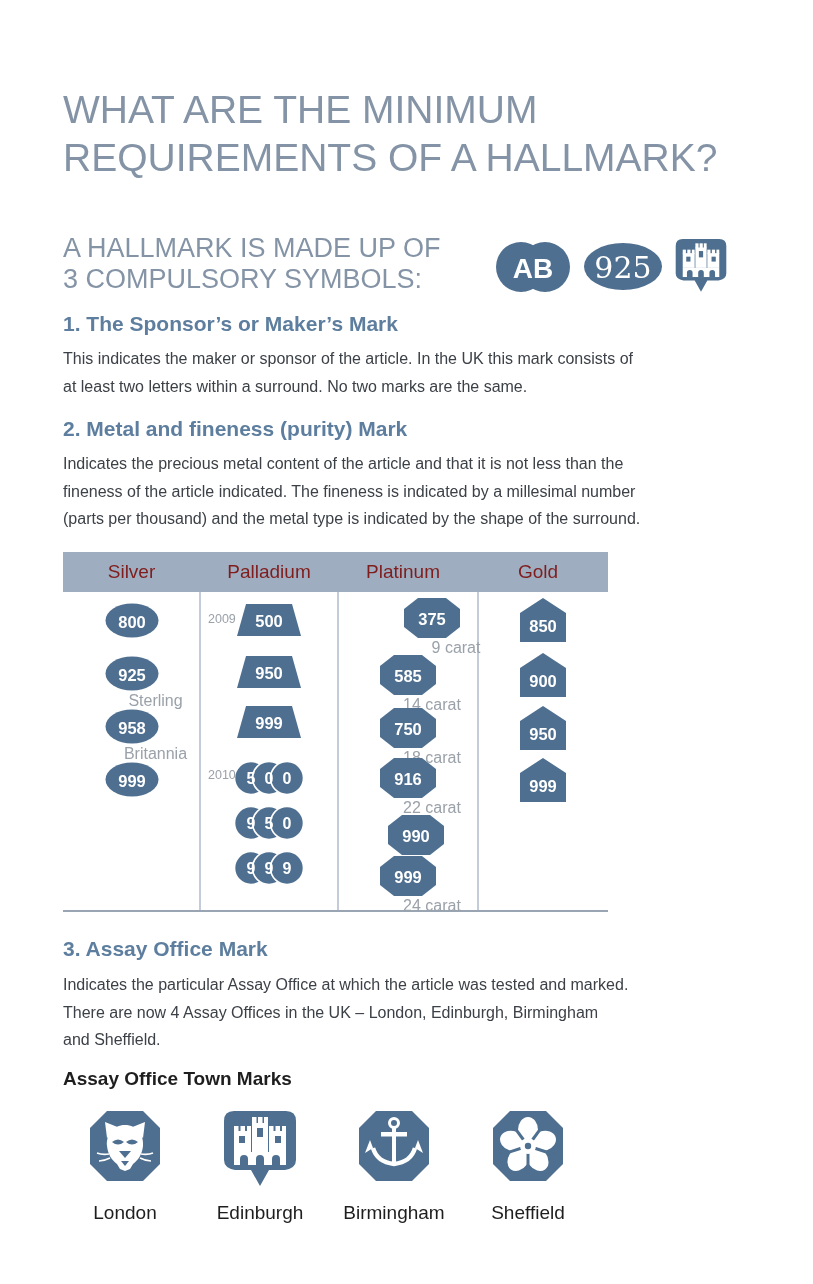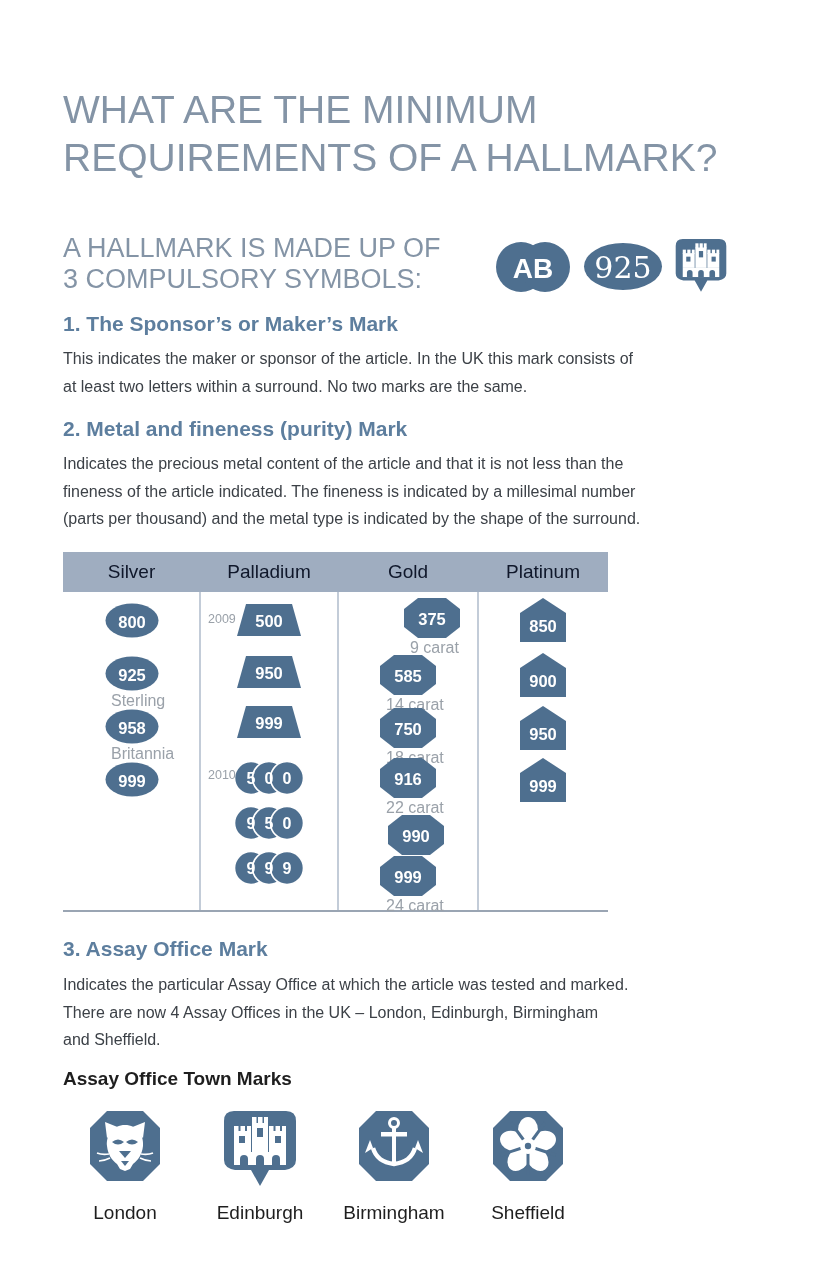--- a/index.html
+++ b/index.html
@@ -42,26 +42,26 @@
     white-space:pre-line;
   }
   .town-heading{
     position:absolute;left:63px;top:1068px;
     font-size:19px;font-weight:bold;color:#1e1e1e;
   }
   
   .fineness-table{position:absolute;left:63px;top:552px;width:545px;height:362px;}
   .ft-header{display:flex;height:40px;background:var(--header-bg);}
   .ft-header .hcell{
-    color:#0f172a;font-size:19px;display:flex;align-items:center;justify-content:center;
+    color:#7f1d1d;font-size:19px;display:flex;align-items:center;justify-content:center;
   }
   .ft-body{position:relative;height:320px;}
   .ft-sep{position:absolute;top:0;width:2px;height:318px;background:var(--sep);}
   .ft-bottom{position:absolute;left:0;bottom:0;width:100%;height:2px;background:var(--table-bottom);}
-  .mark-cell{position:absolute;text-align:left;}
+  .mark-cell{position:absolute;text-align:center;}
   .mark-cell .caption{
     font-size:16px;color:var(--caption-gray);margin-top:1px;padding-left:48px;
   }
   .mark-cell .year{
     position:absolute;left:8px;top:8px;font-size:12.5px;color:var(--caption-gray);
   }
   
   .town-marks{position:absolute;left:63px;top:1110px;width:687px;height:130px;}
   .town-item{position:absolute;top:0;width:74px;text-align:center;}
   .town-item .town-label{
@@ -130,22 +130,22 @@
 
 <div class="section-heading" style="top:417px" data-name="section-2-heading">2. Metal and fineness (purity) Mark</div>
 <div class="section-body" style="top:450px" data-name="section-2-body">Indicates the precious metal content of the article and that it is not less than the
 fineness of the article indicated. The fineness is indicated by a millesimal number
 (parts per thousand) and the metal type is indicated by the shape of the surround.</div>
 
 <div class="fineness-table" data-name="fineness-table">
   <div class="ft-header" data-name="fineness-table-header">
     <div class="hcell" style="width:137px" data-name="column-header-silver">Silver</div>
     <div class="hcell" style="width:138px" data-name="column-header-palladium">Palladium</div>
+    <div class="hcell" style="width:130px" data-name="column-header-platinum">Platinum</div>
     <div class="hcell" style="width:140px" data-name="column-header-gold">Gold</div>
-    <div class="hcell" style="width:130px" data-name="column-header-platinum">Platinum</div>
   </div>
   <div class="ft-body" id="ft-body" data-name="fineness-table-body">
     <div class="ft-sep" style="left:136px" data-name="column-divider"></div>
     <div class="ft-sep" style="left:274px" data-name="column-divider"></div>
     <div class="ft-sep" style="left:414px" data-name="column-divider"></div>
     <div class="ft-bottom" data-name="table-bottom-border"></div>
   <div class="mark-cell" data-name="silver-fineness-mark" style="left: 0px; top: 11px; width: 137px;">
         <svg width="54" height="35" viewBox="0 0 54 35">
           <ellipse cx="27" cy="17.5" rx="26.5" ry="17" fill="#4e6f8f"></ellipse>
           <text x="27" y="18.5" text-anchor="middle" dominant-baseline="central" fill="#fff" font-size="16.5" font-family="Liberation Sans, sans-serif" font-weight="600">800</text>

